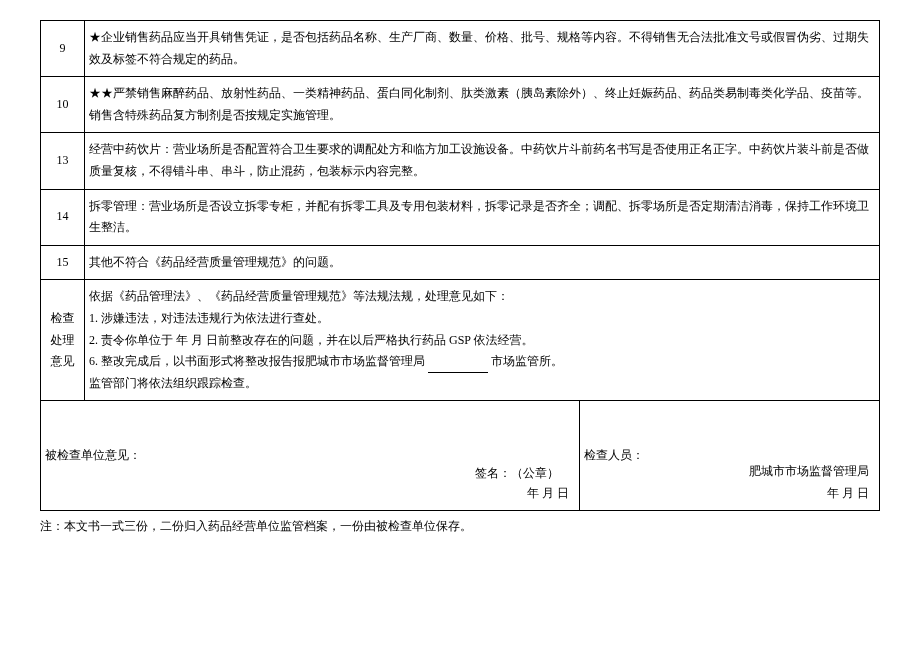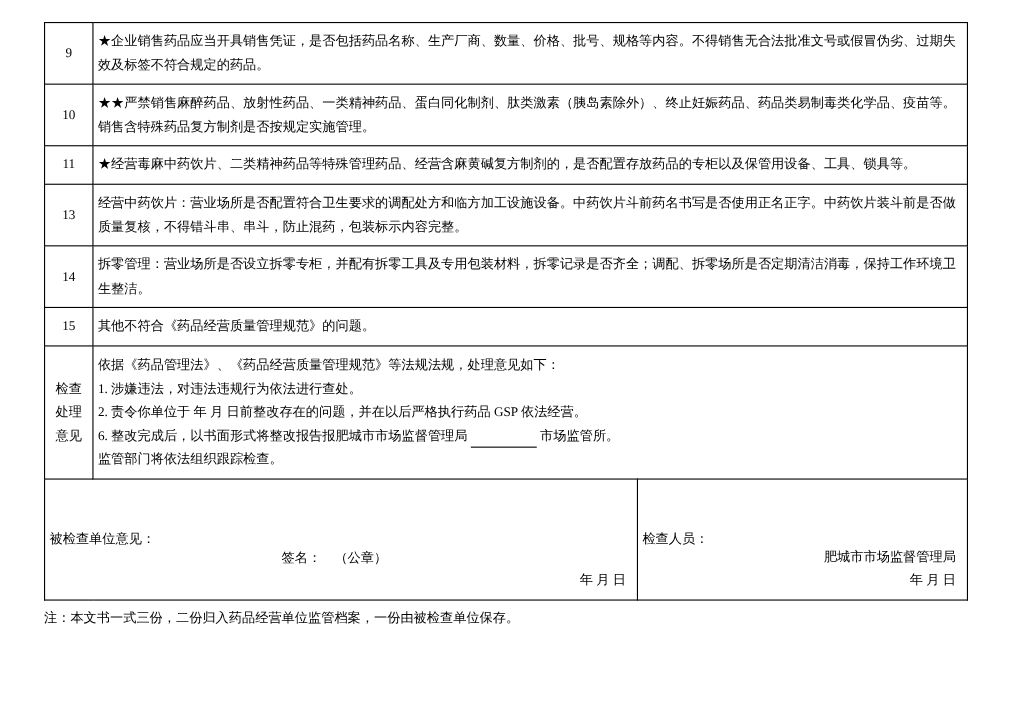--- a/index.html
+++ b/index.html
@@ -39,26 +39,25 @@
       vertical-align: top;
       position: relative;
       padding: 6px 8px;
       margin-left: 40px;
     }
     .opinion-top {
       text-align: left;
     }
     .sign-row {
       display: flex;
-      justify-content: center;
+      justify-content: flex-end;
       position: absolute;
       bottom: 26px;
       left: 8px;
       right: 20px;
-      gap: 12px;
     }
     .date-row {
       position: absolute;
       bottom: 6px;
       right: 10px;
     }
     .bottom-right {
       position: absolute;
       bottom: 6px;
       right: 10px;
@@ -93,24 +92,20 @@
     <col style="width:300px">
   </colgroup>
   <tbody id="rows-body">
       <tr>
         <td class="num-cell">9</td>
         <td class="content-cell" colspan="2">★企业销售药品应当开具销售凭证，是否包括药品名称、生产厂商、数量、价格、批号、规格等内容。不得销售无合法批准文号或假冒伪劣、过期失效及标签不符合规定的药品。</td>
       </tr>
       <tr>
         <td class="num-cell">10</td>
         <td class="content-cell" colspan="2">★★严禁销售麻醉药品、放射性药品、一类精神药品、蛋白同化制剂、肽类激素（胰岛素除外）、终止妊娠药品、药品类易制毒类化学品、疫苗等。销售含特殊药品复方制剂是否按规定实施管理。</td>
-      </tr>
-      <tr>
-        <td class="num-cell">11</td>
-        <td class="content-cell" colspan="2">★经营毒麻中药饮片、二类精神药品等特殊管理药品、经营含麻黄碱复方制剂的，是否配置存放药品的专柜以及保管用设备、工具、锁具等。</td>
       </tr>
       <tr>
         <td class="num-cell">13</td>
         <td class="content-cell" colspan="2">经营中药饮片：营业场所是否配置符合卫生要求的调配处方和临方加工设施设备。中药饮片斗前药名书写是否使用正名正字。中药饮片装斗前是否做质量复核，不得错斗串、串斗，防止混药，包装标示内容完整。</td>
       </tr>
       <tr>
         <td class="num-cell">14</td>
         <td class="content-cell" colspan="2">拆零管理：营业场所是否设立拆零专柜，并配有拆零工具及专用包装材料，拆零记录是否齐全；调配、拆零场所是否定期清洁消毒，保持工作环境卫生整洁。</td>
       </tr>
       <tr>

